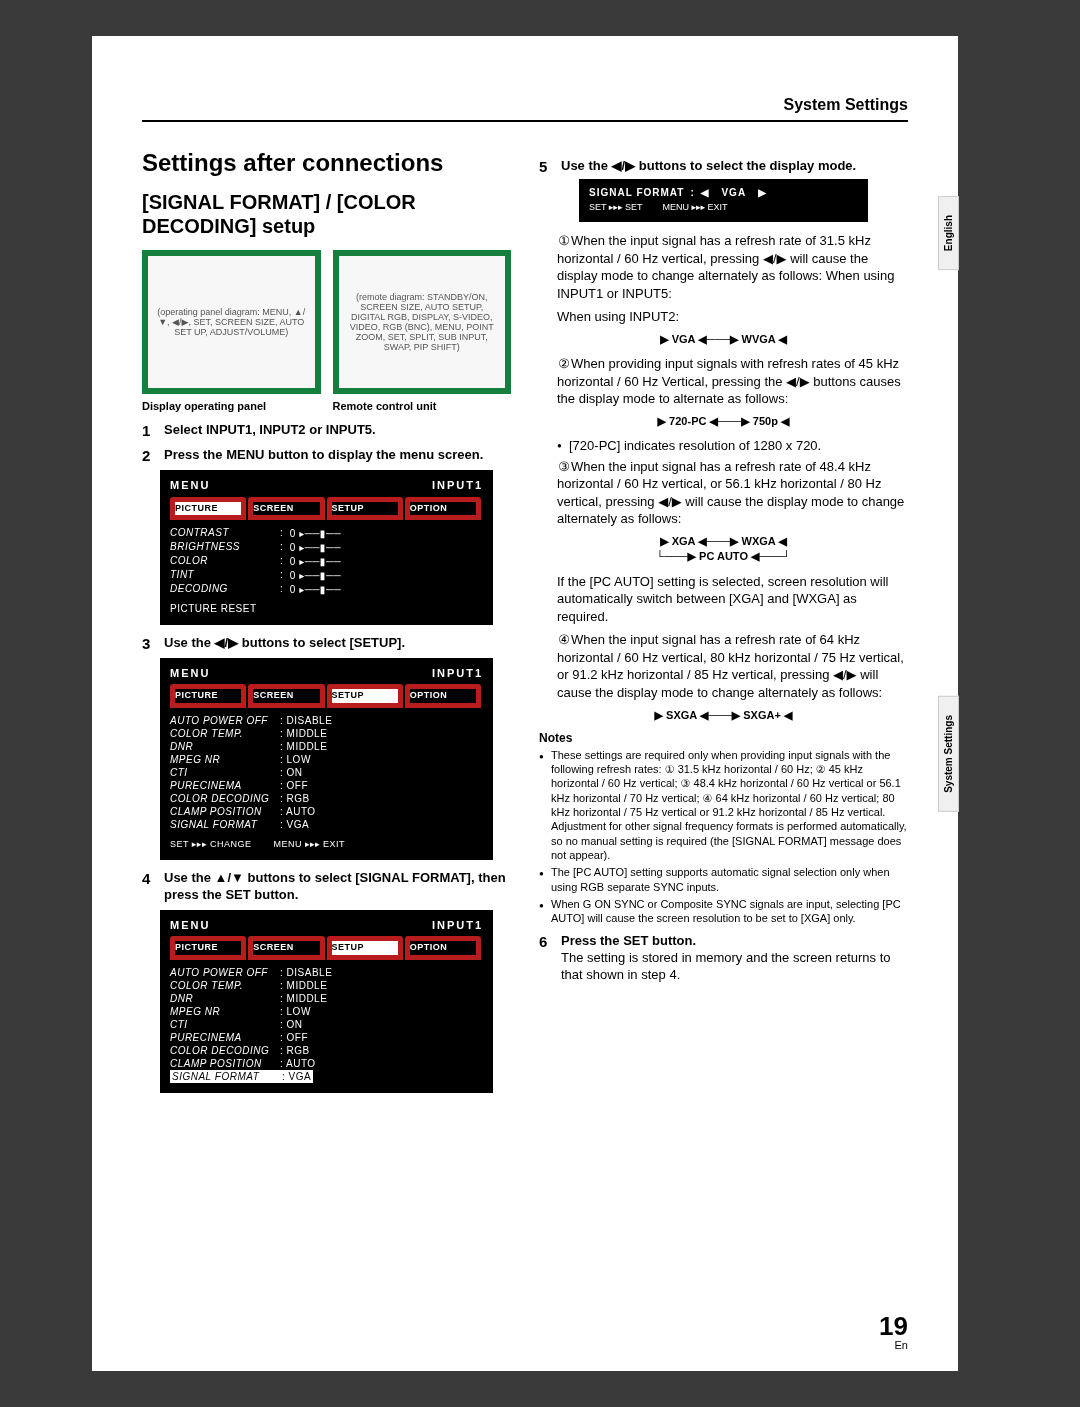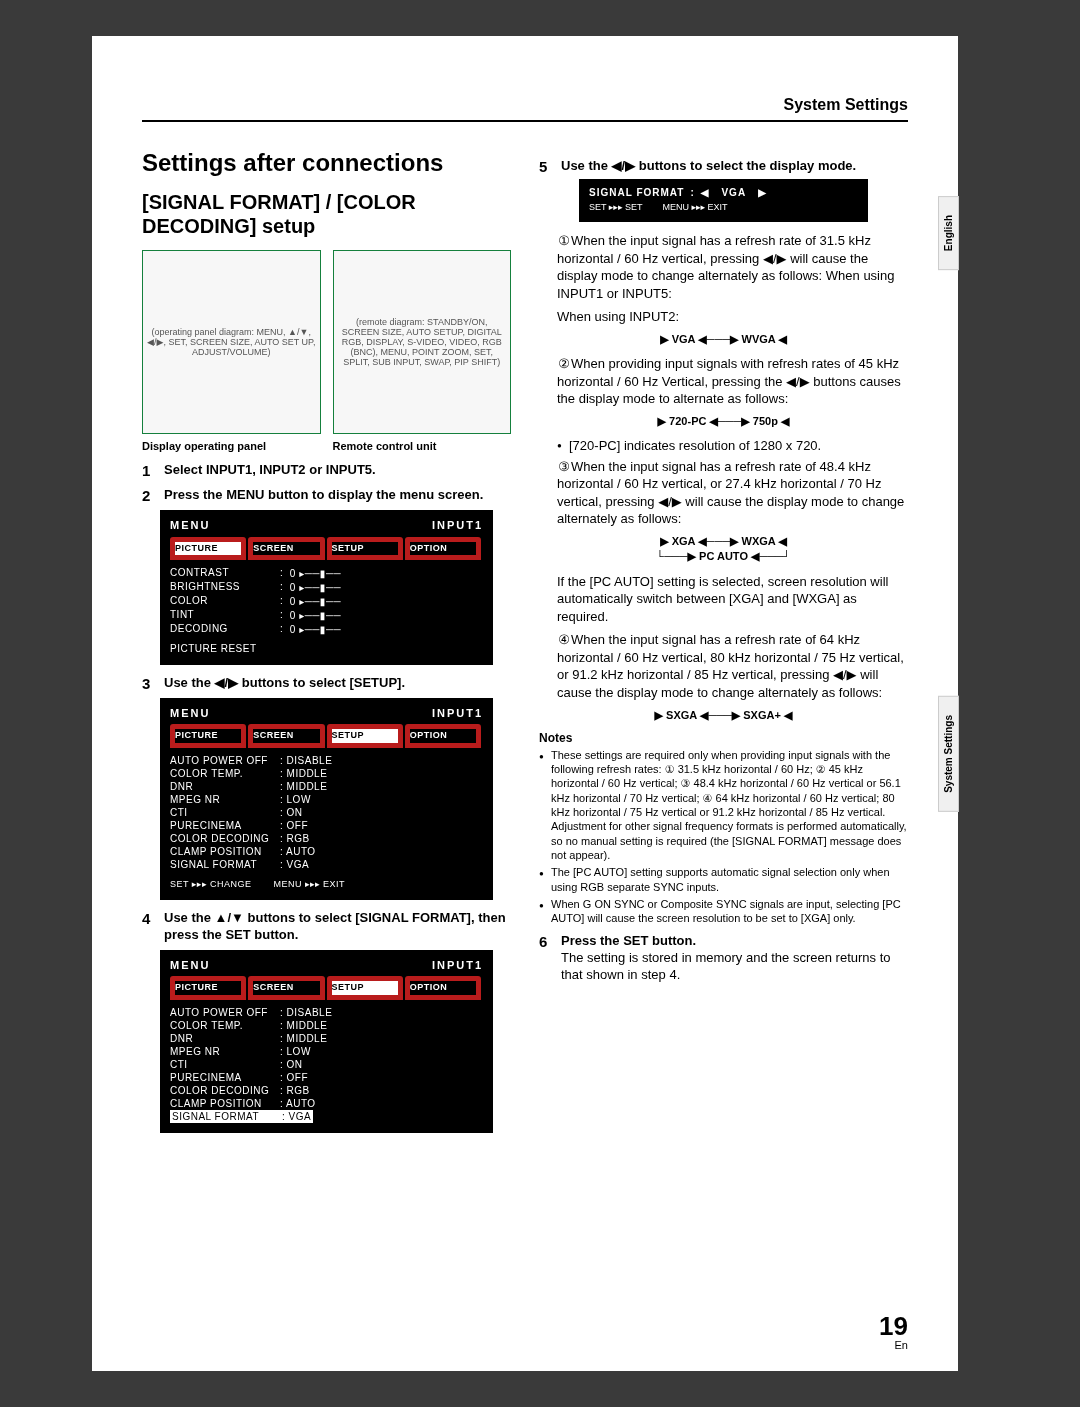--- a/index.html
+++ b/index.html
@@ -29,21 +29,21 @@
   .header-rule { border: none; border-top: 2px solid #000; margin-bottom: 28px; }
 
   .cols { display: flex; gap: 28px; }
   .col { flex: 1; min-width: 0; }
 
   h1.section { font-family: Arial; font-size: 24px; font-weight: bold; margin-bottom: 14px; line-height: 1.1; }
   h2.setup { font-family: Arial; font-size: 20px; font-weight: bold; margin-top: 10px; margin-bottom: 12px; line-height: 1.2; }
   .body-text { font-size: 13px; line-height: 1.35; margin-bottom: 8px; }
 
   .diagram-row { display: flex; gap: 12px; margin-bottom: 6px; }
-  .diagram-box { flex: 1; height: 184px; border: 1px solid #15803d; background: #f7f7f7; display:flex; align-items:center; justify-content:center; font-size:9px; color:#555; text-align:center; padding:4px;}
+  .diagram-box { flex: 1; height: 144px; border: 6px solid #15803d; background: #f7f7f7; display:flex; align-items:center; justify-content:center; font-size:9px; color:#555; text-align:center; padding:4px;}
   .caption-row { display: flex; gap: 12px; font-size: 11px; font-weight: bold; margin-bottom: 10px; }
   .caption-row span { flex: 1; }
 
   .step { display: flex; gap: 8px; margin: 8px 0 4px 0; font-size: 13px; }
   .step .num { font-weight: bold; min-width: 14px; font-size: 15px; }
   .step .text { flex:1; line-height: 1.3; }
   .step .text.bold { font-weight: bold; }
 
   .osd {
     background: #000;
@@ -53,21 +53,21 @@
     margin: 6px 18px 10px 18px;
     padding: 8px 10px 10px 10px;
     letter-spacing: .5px;
     line-height: 1.3;
   }
   .osd .osd-header { display: flex; justify-content: space-between; font-weight: bold; margin-bottom: 4px; font-size: 11px; letter-spacing: 2px;}
   .osd .tabs { display:flex; gap:0; margin-bottom: 6px;}
   .osd .tab { flex:1; border: 5px solid #b91c1c; border-radius: 3px 3px 0 0; padding: 1px 0; font-size:9px; font-weight:bold; margin-right:2px;}
   .osd .tab.active { background:#fff; color:#000;}
   .osd .row { display:flex; }
-  .osd .row .k { width: 110px; }
+  .osd .row .k { width: 110px; font-style: italic; }
   .osd .row .v { }
   .osd .slider { display:inline-block; vertical-align:middle;}
   .osd .slider:before { content:"0 ▸──▮──"; white-space:pre; }
   .osd .foot { display:flex; gap:22px; margin-top:8px; font-size:9px;}
   .osd.hilite .hl { background:#fff; color:#000; padding:0 2px;}
 
   .osd-signal {
     background:#000; color:#fff; font-size:10px; margin: 4px 40px 10px 40px; padding:8px 10px 10px 10px;
   }
   .osd-signal .sigrow { display:flex; align-items:center; gap:6px; font-weight:bold; letter-spacing:1px; margin-bottom:4px;}
@@ -298,21 +298,21 @@
       </div>
 
       <p class="sub-para"><span class="marker">①</span><span>When the input signal has a refresh rate of 31.5 kHz horizontal / 60 Hz vertical, pressing ◀/▶ will cause the display mode to change alternately as follows: When using INPUT1 or INPUT5:</span></p>
       <p class="sub-para">When using INPUT2:</p>
       <div class="flow">▶ VGA ◀───▶ WVGA ◀</div>
 
       <p class="sub-para"><span class="marker">②</span><span>When providing input signals with refresh rates of 45 kHz horizontal / 60 Hz Vertical, pressing the ◀/▶ buttons causes the display mode to alternate as follows:</span></p>
       <div class="flow">▶ 720-PC ◀───▶ 750p ◀</div>
       <div class="bullet-row">[720-PC] indicates resolution of 1280 x 720.</div>
 
-      <p class="sub-para"><span class="marker">③</span><span>When the input signal has a refresh rate of 48.4 kHz horizontal / 60 Hz vertical, or 27.4 kHz horizontal / 70 Hz vertical, pressing ◀/▶ will cause the display mode to change alternately as follows:</span></p>
+      <p class="sub-para"><span class="marker">③</span><span>When the input signal has a refresh rate of 48.4 kHz horizontal / 60 Hz vertical, or 56.1 kHz horizontal / 80 Hz vertical, pressing ◀/▶ will cause the display mode to change alternately as follows:</span></p>
       <div class="flow" style="white-space:pre-line;">▶ XGA ◀───▶ WXGA ◀
 └───▶ PC AUTO ◀───┘</div>
       <p class="sub-para">If the [PC AUTO] setting is selected, screen resolution will automatically switch between [XGA] and [WXGA] as required.</p>
 
       <p class="sub-para"><span class="marker">④</span><span>When the input signal has a refresh rate of 64 kHz horizontal / 60 Hz vertical, 80 kHz horizontal / 75 Hz vertical, or 91.2 kHz horizontal / 85 Hz vertical, pressing ◀/▶ will cause the display mode to change alternately as follows:</span></p>
       <div class="flow">▶ SXGA ◀───▶ SXGA+ ◀</div>
 
       <div class="notes-head">Notes</div>
       <div class="notes" id="notes-list">
           <div class="bullet-row">These settings are required only when providing input signals with the following refresh rates: ① 31.5 kHz horizontal / 60 Hz; ② 45 kHz horizontal / 60 Hz vertical; ③ 48.4 kHz horizontal / 60 Hz vertical or 56.1 kHz horizontal / 70 Hz vertical; ④ 64 kHz horizontal / 60 Hz vertical; 80 kHz horizontal / 75 Hz vertical  or 91.2 kHz horizontal / 85 Hz vertical. Adjustment for other signal frequency formats is performed automatically, so no manual setting is required (the [SIGNAL FORMAT] message does not appear).</div>

